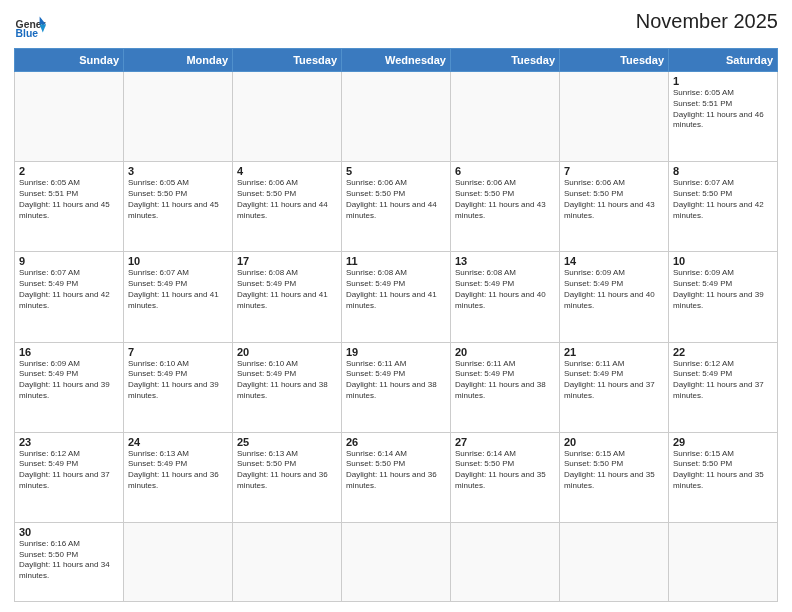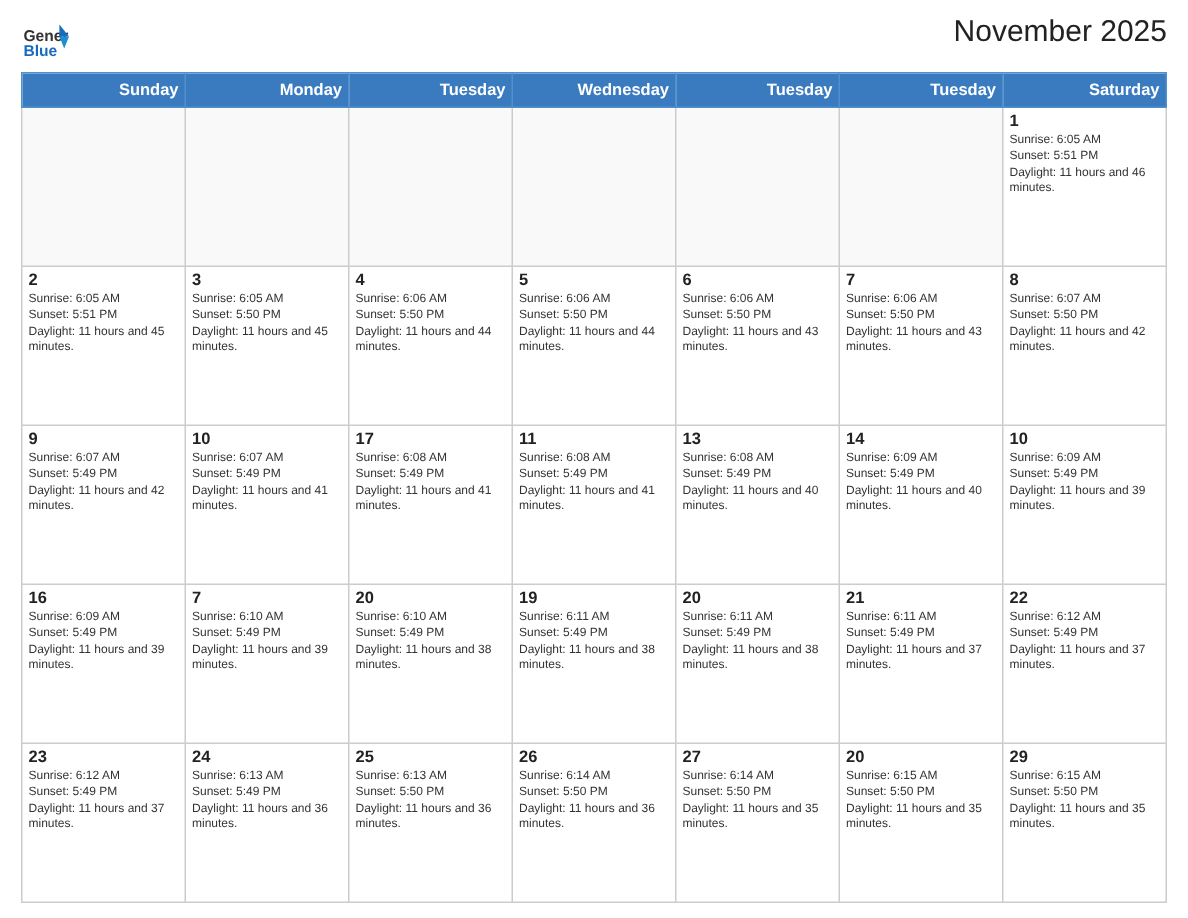--- a/index.html
+++ b/index.html
@@ -302,15 +302,29 @@
 Sunset: 5:50 PM
 Daylight: 11 hours and 35 minutes.</div>
           </td>
           <td>
             <span class="day-num">29</span>
             <div class="cell-content" style="white-space: pre-line;">Sunrise: 6:15 AM
 Sunset: 5:50 PM
 Daylight: 11 hours and 35 minutes.</div>
           </td>
         </tr>
+        <tr class="footer-row">
+          <td>
+            <span class="day-num">30</span>
+            <div class="cell-content" style="white-space: pre-line;">Sunrise: 6:16 AM
+Sunset: 5:50 PM
+Daylight: 11 hours and 34 minutes.</div>
+          </td>
+          <td class="empty-cell"></td>
+          <td class="empty-cell"></td>
+          <td class="empty-cell"></td>
+          <td class="empty-cell"></td>
+          <td class="empty-cell"></td>
+          <td class="empty-cell"></td>
+        </tr>
       </tbody>
   </table>
 </div>
 
 </body></html>

